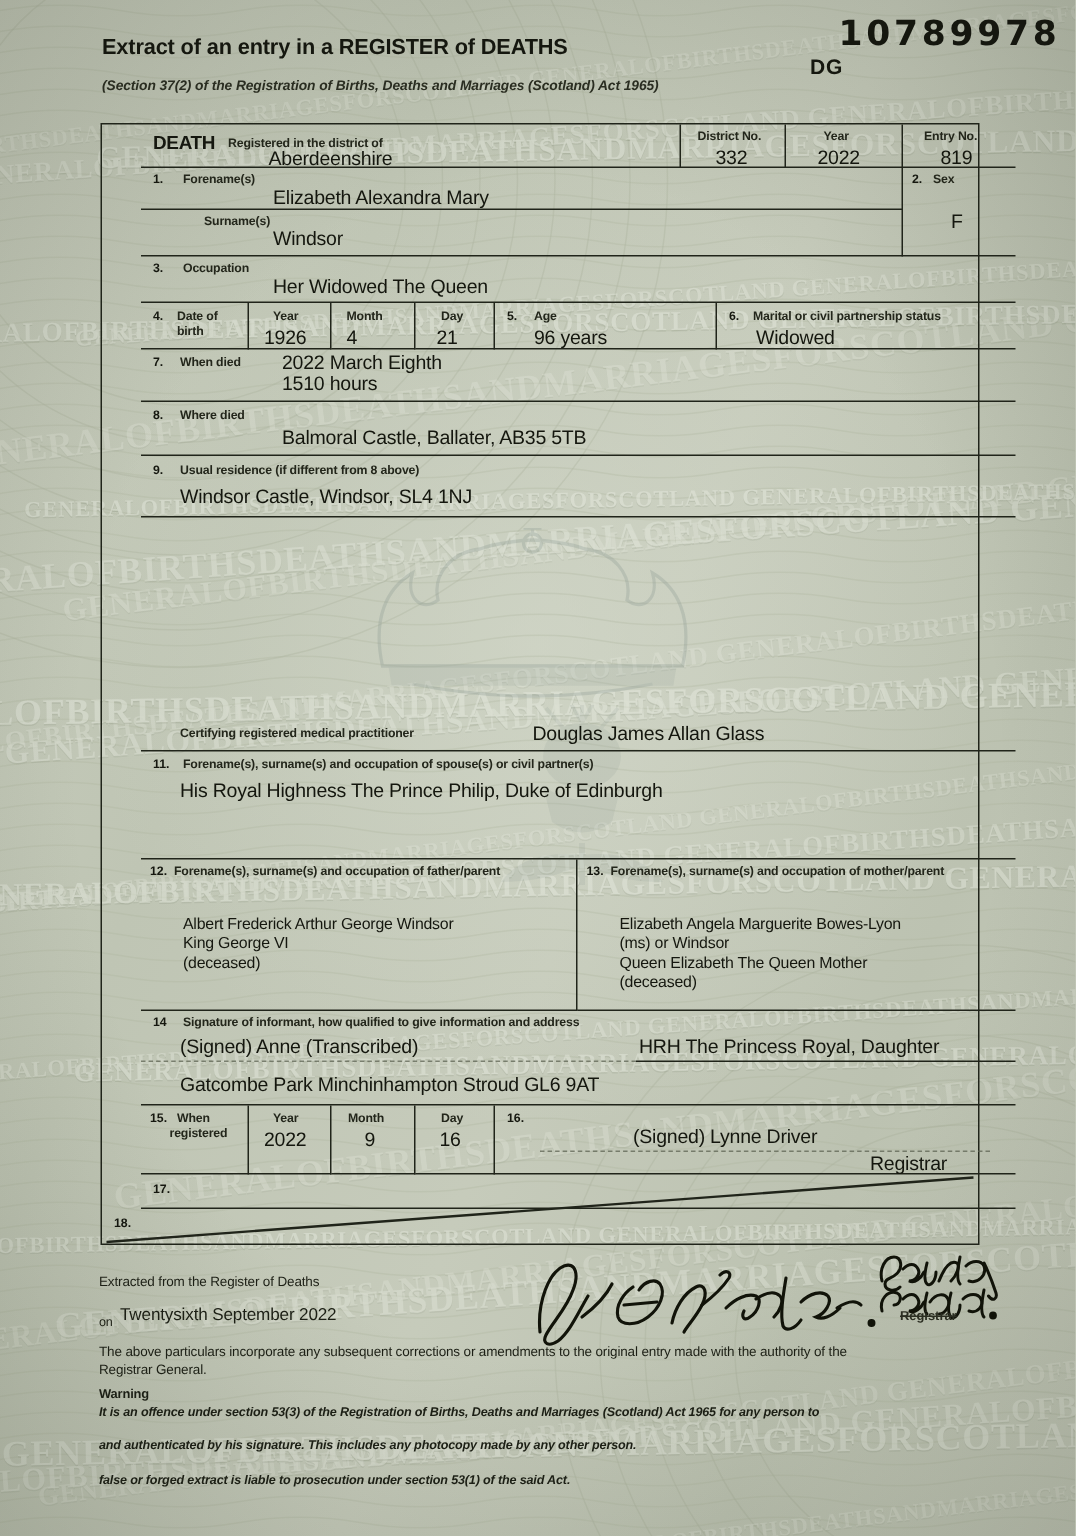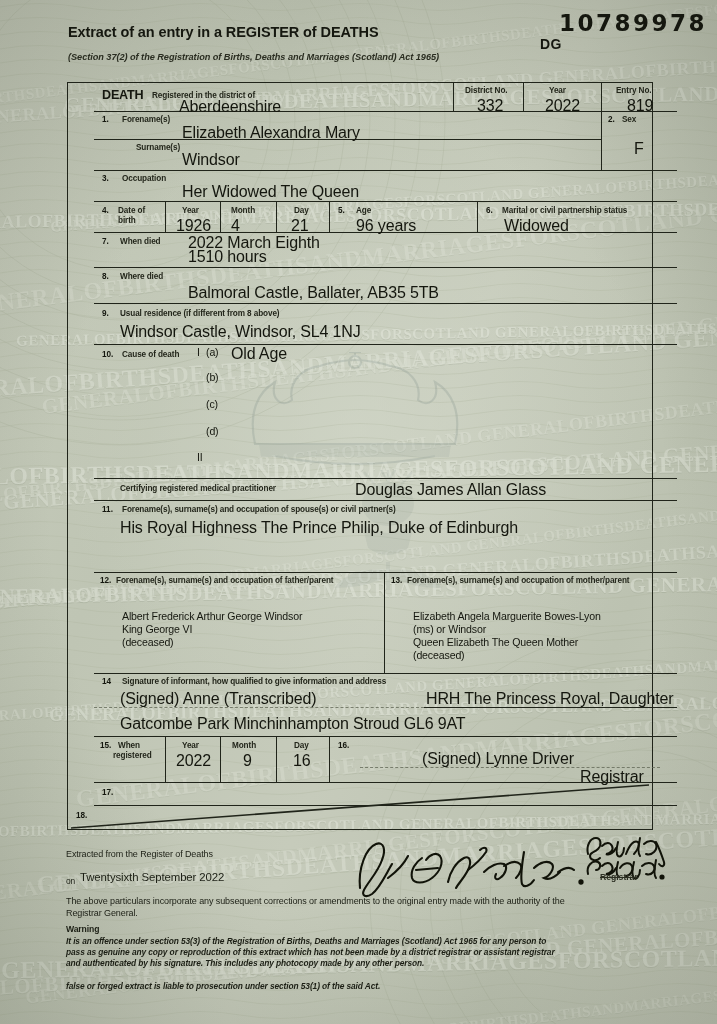--- a/index.html
+++ b/index.html
@@ -61,21 +61,21 @@
   #tbl{
     position:absolute;left:67px;top:82px;width:586px;height:748px;
     border:1.6px solid #20241a;
     box-sizing:border-box;
   }
   .cell{position:absolute;box-sizing:border-box;}
   .bb{border-bottom:1.4px solid #20241a;margin-left:26px;}
   .br{border-right:1.4px solid #20241a;}
   .lbl{font-size:8.2px;font-weight:700;color:#23261b;letter-spacing:-.1px;}
   .lbl-n{font-size:8.2px;font-weight:700;}
-  .val{font-size:16px;font-weight:400;color:#14160e;letter-spacing:-.15px;}
+  .val{font-size:13px;font-weight:400;color:#14160e;letter-spacing:-.15px;}
   .val-s{font-size:10.6px;letter-spacing:-.15px;}
   .big{font-size:12.6px;font-weight:700;letter-spacing:-.2px;}
 
   .dashline{position:absolute;border-top:1px dashed #5d6352;opacity:.75;}
   .solidline{position:absolute;border-top:1.2px solid #20241a;}
 
   
   .foot{position:absolute;font-size:9px;color:#1c1f15;letter-spacing:-.1px;}
   .foot-it{font-style:italic;font-weight:700;font-size:8.4px;line-height:11.6px;letter-spacing:-.1px;}
   .warnlbl{font-size:8.6px;font-weight:700;}
@@ -264,35 +264,20 @@
       <span class="lbl" style="position:absolute;left:26px;top:4px;">Where died</span>
       <span class="val" style="position:absolute;left:94px;top:16px;">Balmoral Castle, Ballater, AB35 5TB</span>
     </div>
 
     <div class="cell bb" style="left:0;top:221px;width:583px;height:41px;">
       <span class="lbl-n" style="position:absolute;left:8px;top:5px;">9.</span>
       <span class="lbl" style="position:absolute;left:26px;top:5px;">Usual residence (if different from 8 above)</span>
       <span class="val" style="position:absolute;left:26px;top:19px;">Windsor Castle, Windsor, SL4 1NJ</span>
     </div>
 
-    <div class="cell bb" style="left:0;top:262px;width:583px;height:134px;">
-      <span class="lbl-n" style="position:absolute;left:8px;top:5px;">10.</span>
-      <span class="lbl" style="position:absolute;left:28px;top:5px;">Cause of death</span>
-      <span class="val-s" style="position:absolute;left:103px;top:1px;">I</span>
-      <span class="val-s" style="position:absolute;left:112px;top:1px;">(a)</span>
-      <span class="val" style="position:absolute;left:137px;top:0px;">Old Age</span>
-      <span class="val-s" style="position:absolute;left:112px;top:26px;">(b)</span>
-      <span class="val" style="position:absolute;left:137px;top:25px;"></span>
-      <span class="val-s" style="position:absolute;left:112px;top:53px;">(c)</span>
-      <span class="val" style="position:absolute;left:137px;top:52px;"></span>
-      <span class="val-s" style="position:absolute;left:112px;top:80px;">(d)</span>
-      <span class="val" style="position:absolute;left:137px;top:79px;"></span>
-      <span class="val-s" style="position:absolute;left:103px;top:106px;">II</span>
-      <span class="val" style="position:absolute;left:137px;top:105px;"></span>
-    </div>
 
     <div class="cell bb" style="left:0;top:396px;width:583px;height:22px;">
       <span class="lbl" style="position:absolute;left:26px;top:5px;">Certifying registered medical practitioner</span>
       <span class="val" style="position:absolute;left:261px;top:2px;">Douglas James Allan Glass</span>
     </div>
 
     <div class="cell bb" style="left:0;top:418px;width:583px;height:72px;">
       <span class="lbl-n" style="position:absolute;left:8px;top:4px;">11.</span>
       <span class="lbl" style="position:absolute;left:28px;top:4px;">Forename(s), surname(s) and occupation of spouse(s) or civil partner(s)</span>
       <span class="val" style="position:absolute;left:26px;top:18px;">His Royal Highness The Prince Philip, Duke of Edinburgh</span>
@@ -402,16 +387,15 @@
       <circle cx="80" cy="45" r="1.6" fill="#111309"></circle>
     </g>
   </svg>
   <div class="rg-strike">Registrar</div>
 
   <div class="foot" style="left:66px;top:896px;">The above particulars incorporate any subsequent corrections or amendments to the original entry made with the authority of the</div>
   <div class="foot" style="left:66px;top:908px;">Registrar General.</div>
 
   <div class="foot warnlbl" style="left:66px;top:924px;">Warning</div>
   <div class="foot foot-it" style="left:66px;top:936px;">It is an offence under section 53(3) of the Registration of Births, Deaths and Marriages (Scotland) Act 1965 for any person to</div>
-  <div class="foot foot-it" style="left:66px;top:947px;">pass as genuine any copy or reproduction of this extract which has not been made by a district registrar or assistant registrar</div>
   <div class="foot foot-it" style="left:66px;top:958px;">and authenticated by his signature. This includes any photocopy made by any other person.</div>
   <div class="foot foot-it" style="left:66px;top:981px;">false or forged extract is liable to prosecution under section 53(1) of the said Act.</div>
 </div>
 
 </body></html>

